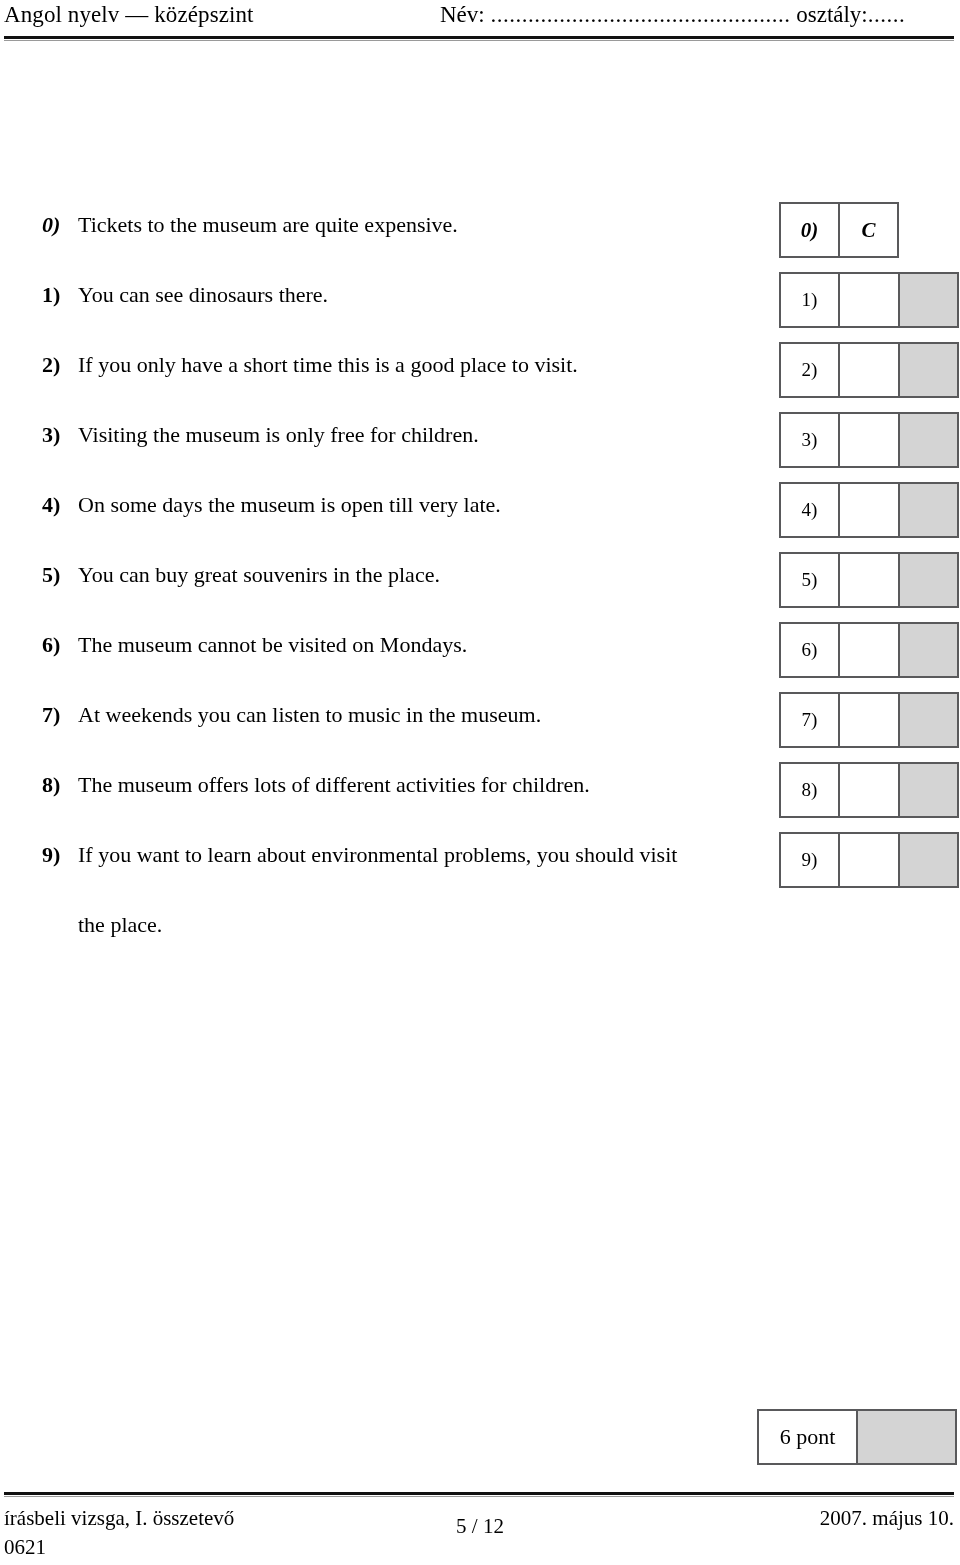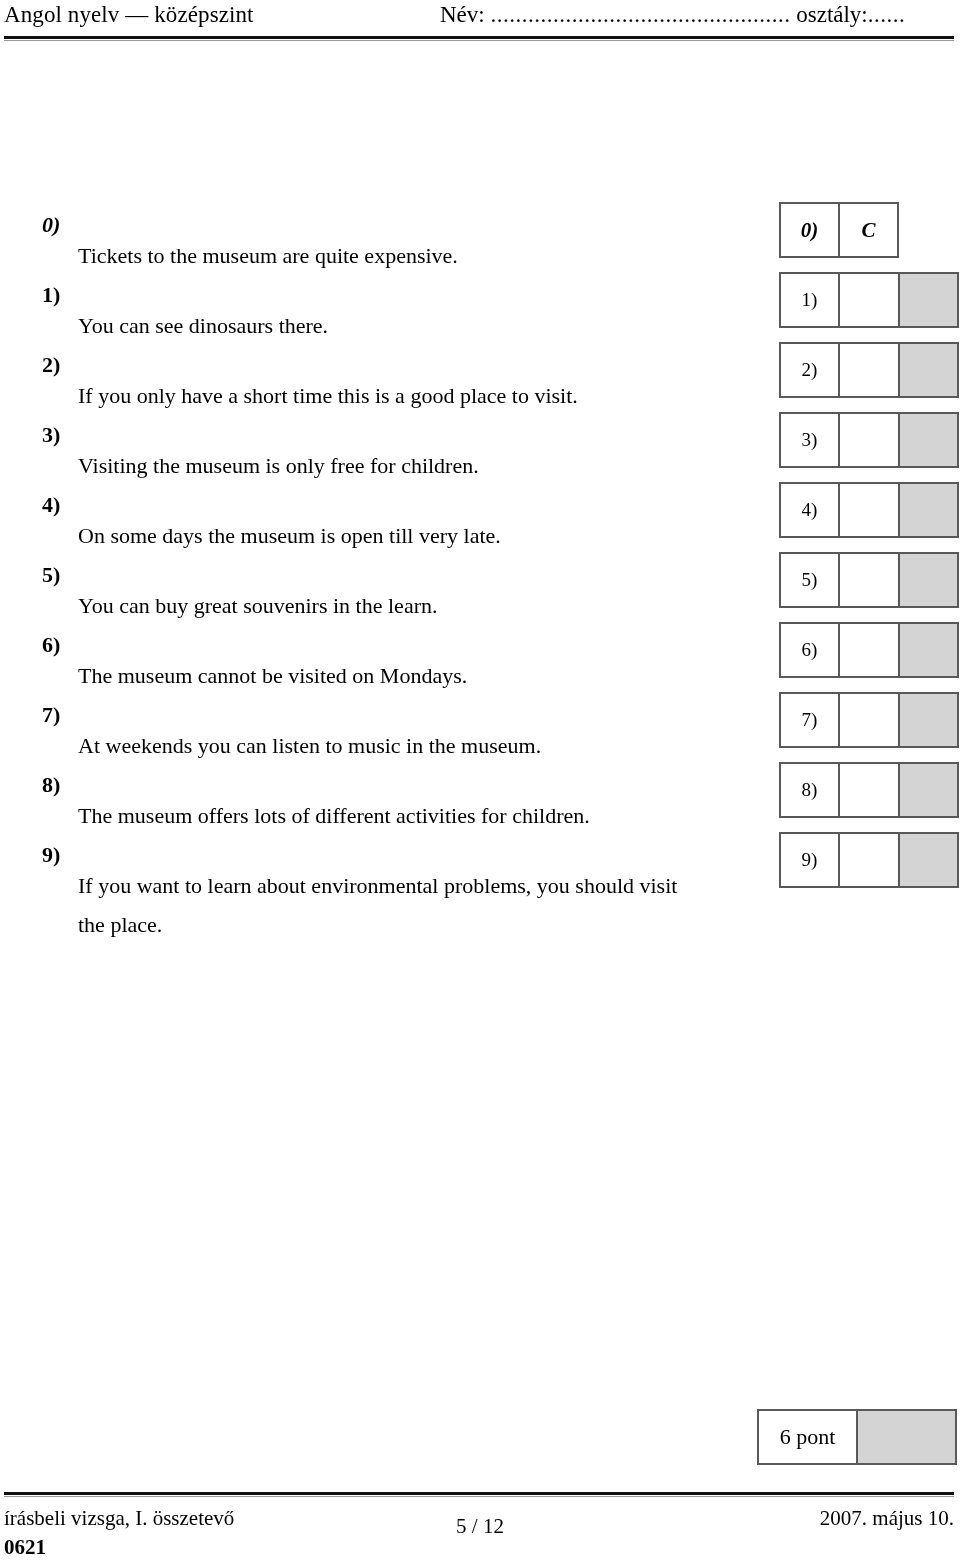--- a/index.html
+++ b/index.html
@@ -80,21 +80,20 @@
   }
   .stmt-row.example .stmt-num {
     font-style: italic;
   }
   .stmt-text {
     position: absolute;
     left: 78px;
     top: 16px;
     font-size: 22px;
     white-space: nowrap;
-    margin-top: 31px;
   }
   .stmt-text-cont {
     position: absolute;
     left: 78px;
     top: 86px;
     font-size: 22px;
     white-space: nowrap;
   }
 
   
@@ -197,21 +196,20 @@
     position: absolute;
     left: 4px;
     top: 0;
     white-space: nowrap;
   }
   .footer-code {
     position: absolute;
     left: 4px;
     top: 29px;
     white-space: nowrap;
-    font-weight: bold;
   }
   .footer-center {
     position: absolute;
     left: 0;
     top: 8px;
     width: 960px;
     text-align: center;
     white-space: nowrap;
   }
   .footer-right {
@@ -281,21 +279,21 @@
     <div class="stmt-text">On some days the museum is open till very late.</div>
     <div class="ans-box">
       <div class="ans-cell num">4)</div>
       <div class="ans-cell blank"></div>
       <div class="ans-cell shaded"></div>
     </div>
   </div>
 
   <div class="stmt-row">
     <div class="stmt-num">5)</div>
-    <div class="stmt-text">You can buy great souvenirs in the learn.</div>
+    <div class="stmt-text">You can buy great souvenirs in the place.</div>
     <div class="ans-box">
       <div class="ans-cell num">5)</div>
       <div class="ans-cell blank"></div>
       <div class="ans-cell shaded"></div>
     </div>
   </div>
 
   <div class="stmt-row">
     <div class="stmt-num">6)</div>
     <div class="stmt-text">The museum cannot be visited on Mondays.</div>

